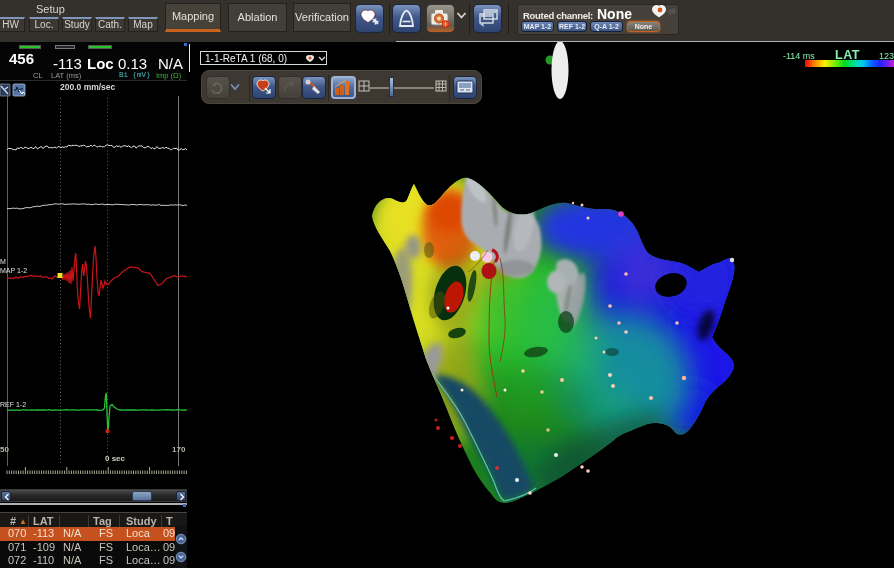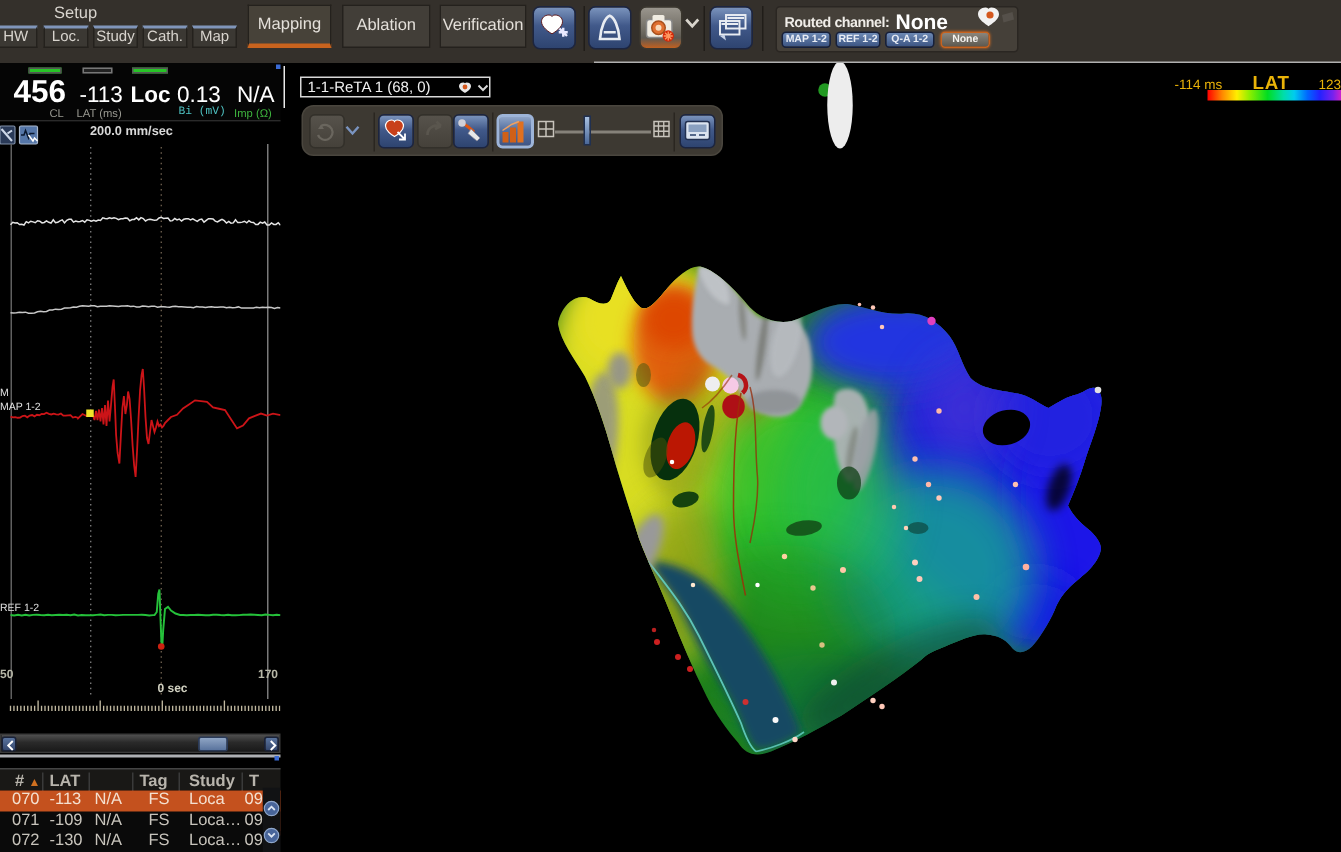--- a/index.html
+++ b/index.html
@@ -32,21 +32,21 @@
 .cdiv { position:absolute; top:1px; width:1px; height:13px; background:#3a3a3a; }
 .trow { position:absolute; left:0; width:187px; height:30px; }
 .trow span { position:absolute; top:0px; }
 #main3d { position:absolute; left:190px; top:42px; width:704px; height:526px; background:#000; }
 #mapdrop { position:absolute; left:10px; top:9px; width:127px; height:14px; background:#000; border:1px solid #d8d8d8; color:#f0f0f0; font-size:10px; padding-left:4px; line-height:13px; }
 #tb3d { position:absolute; left:11px; top:28px; width:281px; height:34px; background:#3d3932; border-radius:8px; border:1px solid #4a463e; }
 .b3 { position:absolute; top:5px; width:24px; height:23px; border-radius:4px; background:linear-gradient(#7b94bd,#41598a 45%,#2e4470); border:1px solid #1c2540; }
 .b3.dis { background:linear-gradient(#56524b,#45413a); border:1px solid #33302a; }
 .b3.sel { background:linear-gradient(#8fa5c8,#5570a0 45%,#3f5585); border:2px solid #9db4d8; }
 .tsep { position:absolute; top:4px; width:1px; height:26px; background:#2a2620; }
-#colorscale { position:absolute; left:593px; top:6px; width:111px; height:28px; color:#eab308; }
+#colorscale { position:absolute; left:593px; top:6px; width:111px; height:28px; color:#86efac; }
 #csbar { position:absolute; left:615px; top:18px; width:89px; height:7px; background:linear-gradient(90deg,#f00 0%,#ff8800 11%,#ffee00 22%,#88ee00 32%,#00dd22 45%,#00ddaa 57%,#00ccee 65%,#0066ff 75%,#2222ff 84%,#7722ee 94%,#cc22cc 100%); }
 svg { position:absolute; }
 </style>
 </head>
 <body>
 <div id="topbar">
   <div id="setuplbl">Setup</div>
   <div class="subtab" style="left:-4px;width:29px;">HW</div>
   <div class="subtab" style="left:29px;width:30px;">Loc.</div>
   <div class="subtab" style="left:62px;width:30px;">Study</div>
@@ -106,21 +106,21 @@
     <path d="M17,6 l7,-2 l1,5 l-7,2 Z" fill="#55504a"></path>
   </svg>
 </div>
 <div style="position:absolute;left:396px;top:41px;width:498px;height:2px;background:#b0b0b0;"></div>
 
 <div id="leftpanel">
   <div id="lphead">
     <div class="gbar" style="left:19px;width:22px;"></div>
     <div class="gbar off" style="left:55px;width:20px;border-color:#777;"></div>
     <div class="gbar" style="left:88px;width:24px;"></div>
-    <div class="bigv" style="left:9px;top:8px;font-size:21px;">456</div>
+    <div class="bigv" style="left:9px;top:8px;font-size:15px;">456</div>
     <div class="bigv" style="left:53px;top:13px;font-size:15px;font-weight:normal;">-113</div>
     <div class="bigv" style="left:87px;top:13px;font-size:15px;">Loc</div>
     <div class="bigv" style="left:118px;top:13px;font-size:15px;font-weight:normal;">0.13</div>
     <div class="bigv" style="left:158px;top:13px;font-size:15px;font-weight:normal;">N/A</div>
     <div class="smlbl" style="left:33px;top:29px;">CL</div>
     <div class="smlbl" style="left:51px;top:29px;">LAT (ms)</div>
     <div class="smlbl" style="left:119px;top:29px;color:#4ec0c0;font-family:Liberation Mono, monospace;">Bi (mV)</div>
     <div class="smlbl" style="left:156px;top:29px;color:#3eb43e;">Imp (Ω)</div>
     <div style="position:absolute;left:184px;top:1px;width:3px;height:3px;background:#3a6ad4;"></div>
   </div>
@@ -191,21 +191,21 @@
     <div class="trow" style="top:34px;background:#0a0a0a;">
       <span style="left:8px;">071</span>
         <span style="left:33px;">-109</span>
         <span style="left:63px;">N/A</span>
         <span style="left:99px;">FS</span>
         <span style="left:126px;">Loca…</span>
         <span style="left:163px;">09</span>
     </div>
     <div class="trow" style="top:47px;background:#0a0a0a;">
       <span style="left:8px;">072</span>
-        <span style="left:33px;">-130</span>
+        <span style="left:33px;">-110</span>
         <span style="left:63px;">N/A</span>
         <span style="left:99px;">FS</span>
         <span style="left:126px;">Loca…</span>
         <span style="left:163px;">09</span>
     </div>
     <svg style="left:175px;top:18px;" width="12" height="43" viewBox="0 0 12 43">
       <rect x="0" y="0" width="12" height="43" fill="#111214"></rect>
       <circle cx="6" cy="14" r="4.8" fill="#48659a" stroke="#90a8cc" stroke-width="0.8"></circle>
       <path d="M3.8,15 L6,12.8 L8.2,15" stroke="#dde6f2" stroke-width="1.2" fill="none"></path>
       <circle cx="6" cy="32" r="4.8" fill="#48659a" stroke="#90a8cc" stroke-width="0.8"></circle>

